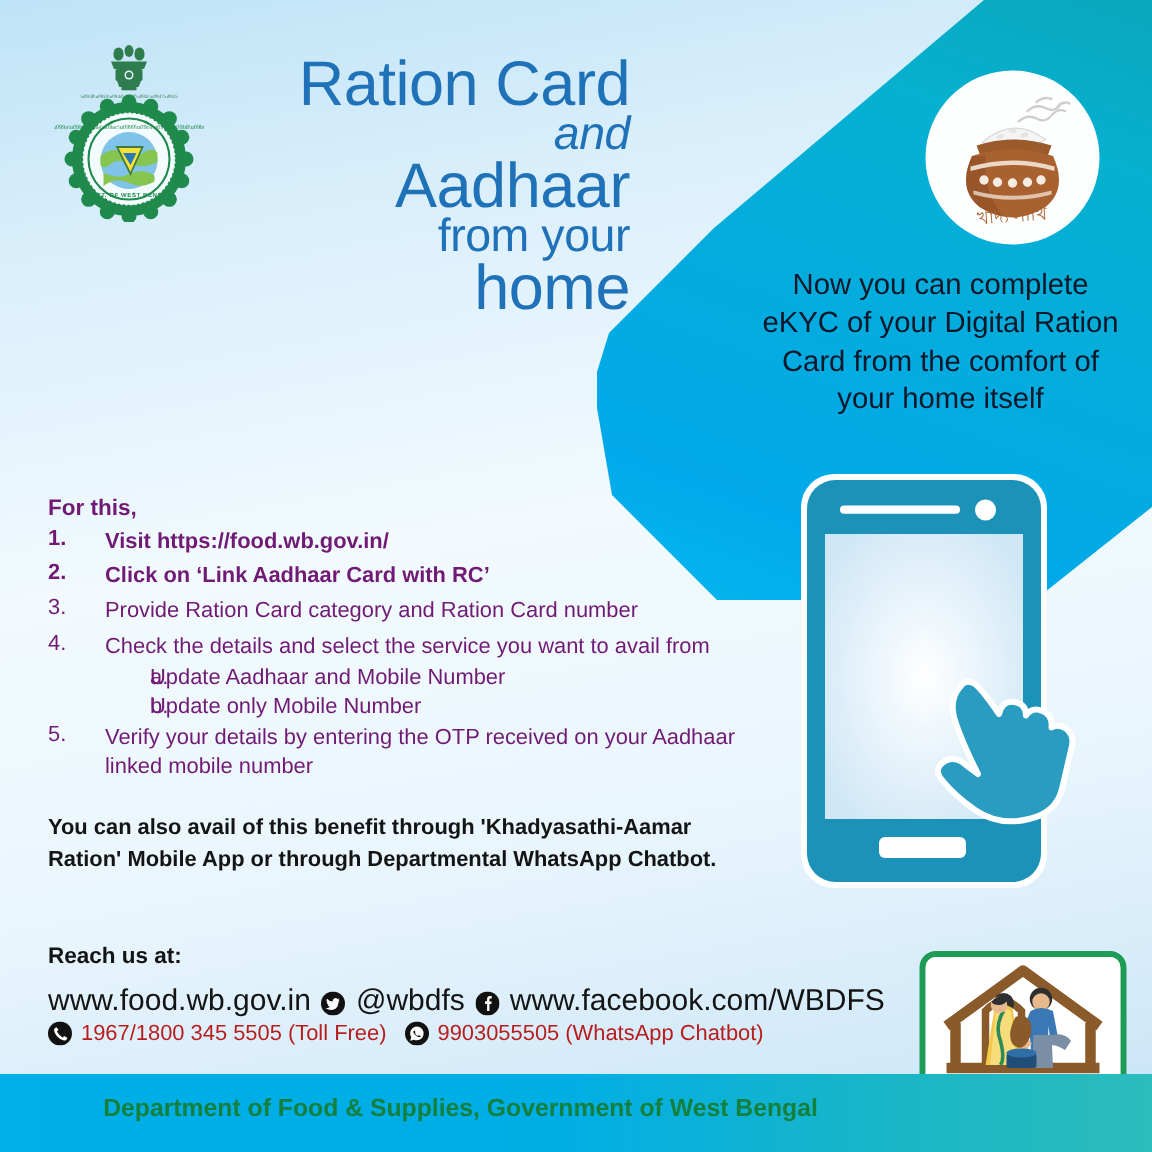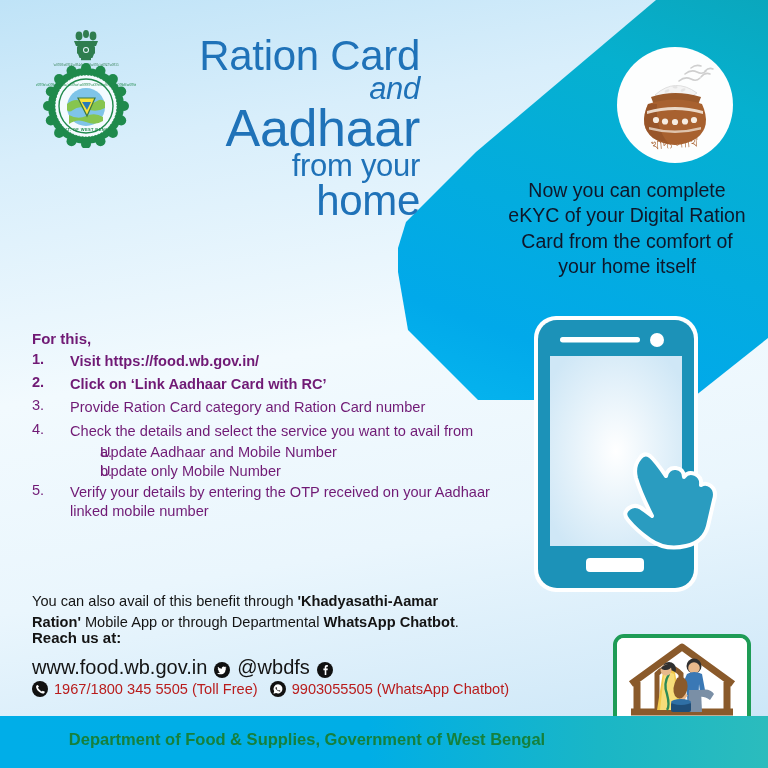--- a/index.html
+++ b/index.html
@@ -31,21 +31,21 @@
   #wb-emblem{ position:absolute; left:36px; top:22px; width:100px; height:126px; }
 
   
   #headline{
     position:absolute; left:120px; top:36px; width:300px;
     text-align:right; color:#1f72b8; line-height:0.93;
     font-weight:400; letter-spacing:-0.3px;
   }
   #headline .l1{ font-size:42px; display:block; }
   #headline .l2{ font-size:31px; display:block;font-style:italic; }
-  #headline .l3{ font-size:52px; display:block; }
+  #headline .l3{ font-size:42px; display:block; }
   #headline .l4{ font-size:42px; display:block; }
   #headline .l5{ font-size:31px; display:block; }
   #headline .l6{ font-size:42px; display:block; }
 
   
   #promo{
     position:absolute; left:470px; top:178px; width:250px;
     text-align:center; color:#0f172a; font-size:19.5px; line-height:1.3;margin-left:32px;
   }
 
@@ -65,22 +65,22 @@
   ol.steps > li .num{ width:38px; flex:0 0 38px; }
   ol.steps > li .txt{ flex:1; line-height:1.28; }
   li.bold .txt, li.bold .num{ font-weight:bold; }
   ol.sub{ list-style:none; margin-top:4.5px; }
   ol.sub > li{ display:flex; margin-bottom:4.5px; }
   ol.sub > li .snum{ width:30px; flex:0 0 30px; padding-left:68px; }
   ol.sub > li .stxt{ flex:1; }
 
   
   #note{
-    position:absolute; left:32px; top:591px; width:450px;
-    font-size:14.6px; line-height:1.42; color:#141414;
+    position:absolute; left:32px; top:542px; width:450px;
+    font-size:14.6px; line-height:1.42; color:#141414;font-weight:bold;
   }
   #reach-label{
     position:absolute; left:32px; top:629px;
     font-size:15px; font-weight:bold; color:#141414;
   }
   #contact-row1{
     position:absolute; left:32px; top:656px;
     font-size:20px; color:#141414;
     display:flex; align-items:center; gap:7px;
   }
@@ -307,20 +307,21 @@
       <path d="M12.4 5.3c-.33.15-.68.25-1.05.3a1.85 1.85 0 0 0 .81-1.02c-.36.21-.76.37-1.18.45a1.84 1.84 0 0 0-3.14 1.68A5.25 5.25 0 0 1 4 4.78a1.84 1.84 0 0 0 .57 2.46c-.3-.01-.58-.09-.83-.22a1.84 1.84 0 0 0 1.48 1.82c-.27.07-.56.09-.85.03a1.84 1.84 0 0 0 1.72 1.28A5.22 5.22 0 0 1 3 11.2a7.4 7.4 0 0 0 4 1.17c2.83 0 4.53-2.36 4.43-4.48.4-.29.74-.65 1-1.06-.37.16-.72.27-1.03.47z" fill="#fff"></path>
       </svg>
   </span>
   <span>@wbdfs</span>
   <span class="cicon">
     <svg viewBox="0 0 16 16" width="16" height="16">
         <circle cx="8" cy="8" r="8" fill="#111"></circle>
       <path d="M9.3 8.3h1.3l.2-1.7H9.3V5.5c0-.5.15-.8.85-.8h.7V3.1c-.12-.02-.6-.07-1.17-.07-1.16 0-1.96.72-1.96 2.04v1.5H6.4v1.7h1.32V13h1.58z" fill="#fff"></path>
       </svg>
   </span>
+  <span>www.facebook.com/WBDFS</span>
 </div>
 
 <div id="contact-row2">
   <span class="cicon">
     <svg viewBox="0 0 16 16" width="16" height="16">
         <circle cx="8" cy="8" r="8" fill="#111"></circle>
       <path d="M5 4.2c-.7.4-1.1 1.2-.9 2 .3 1.5 1.2 3 2.4 4.1 1.2 1.2 2.7 2 4.2 2.3.8.2 1.6-.3 1.9-1l.3-.8-2.2-1.1-.8.9c-.9-.4-1.7-1-2.4-1.8-.7-.7-1.2-1.5-1.5-2.4l1-.8L5.7 3.9z" fill="#fff"></path>
       </svg>
   </span>
   <span>1967/1800 345 5505 (Toll Free)</span>

